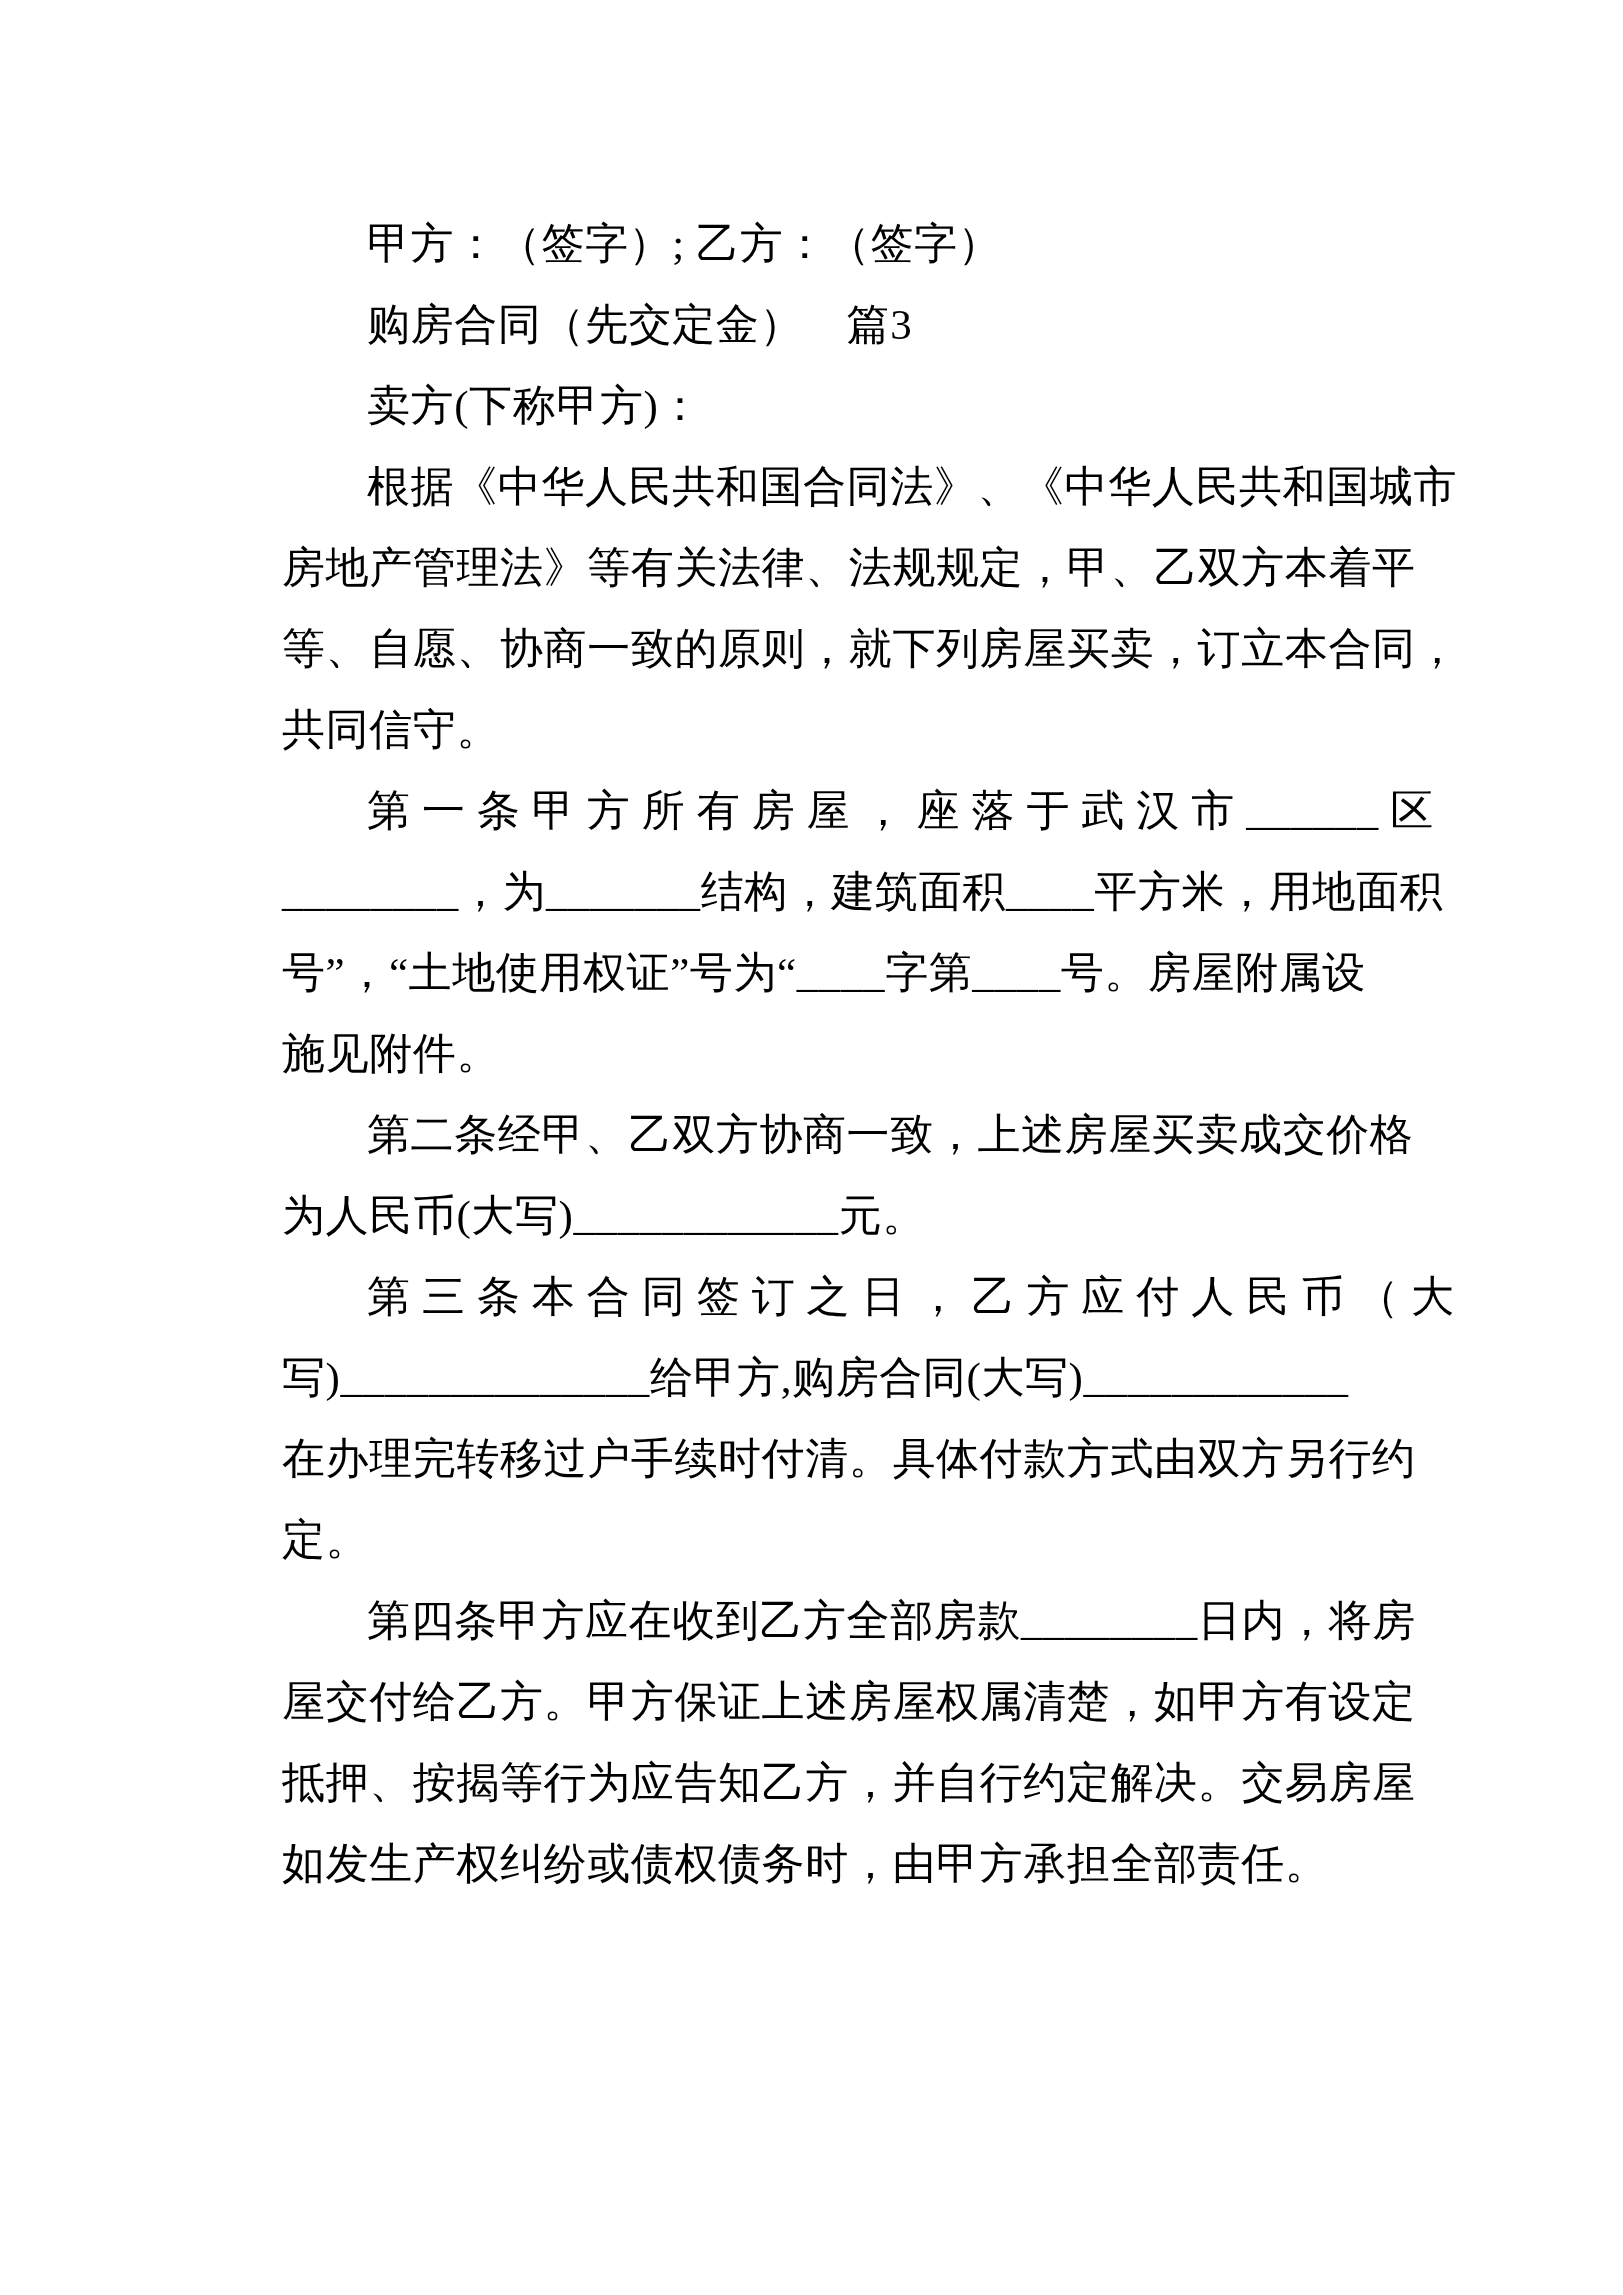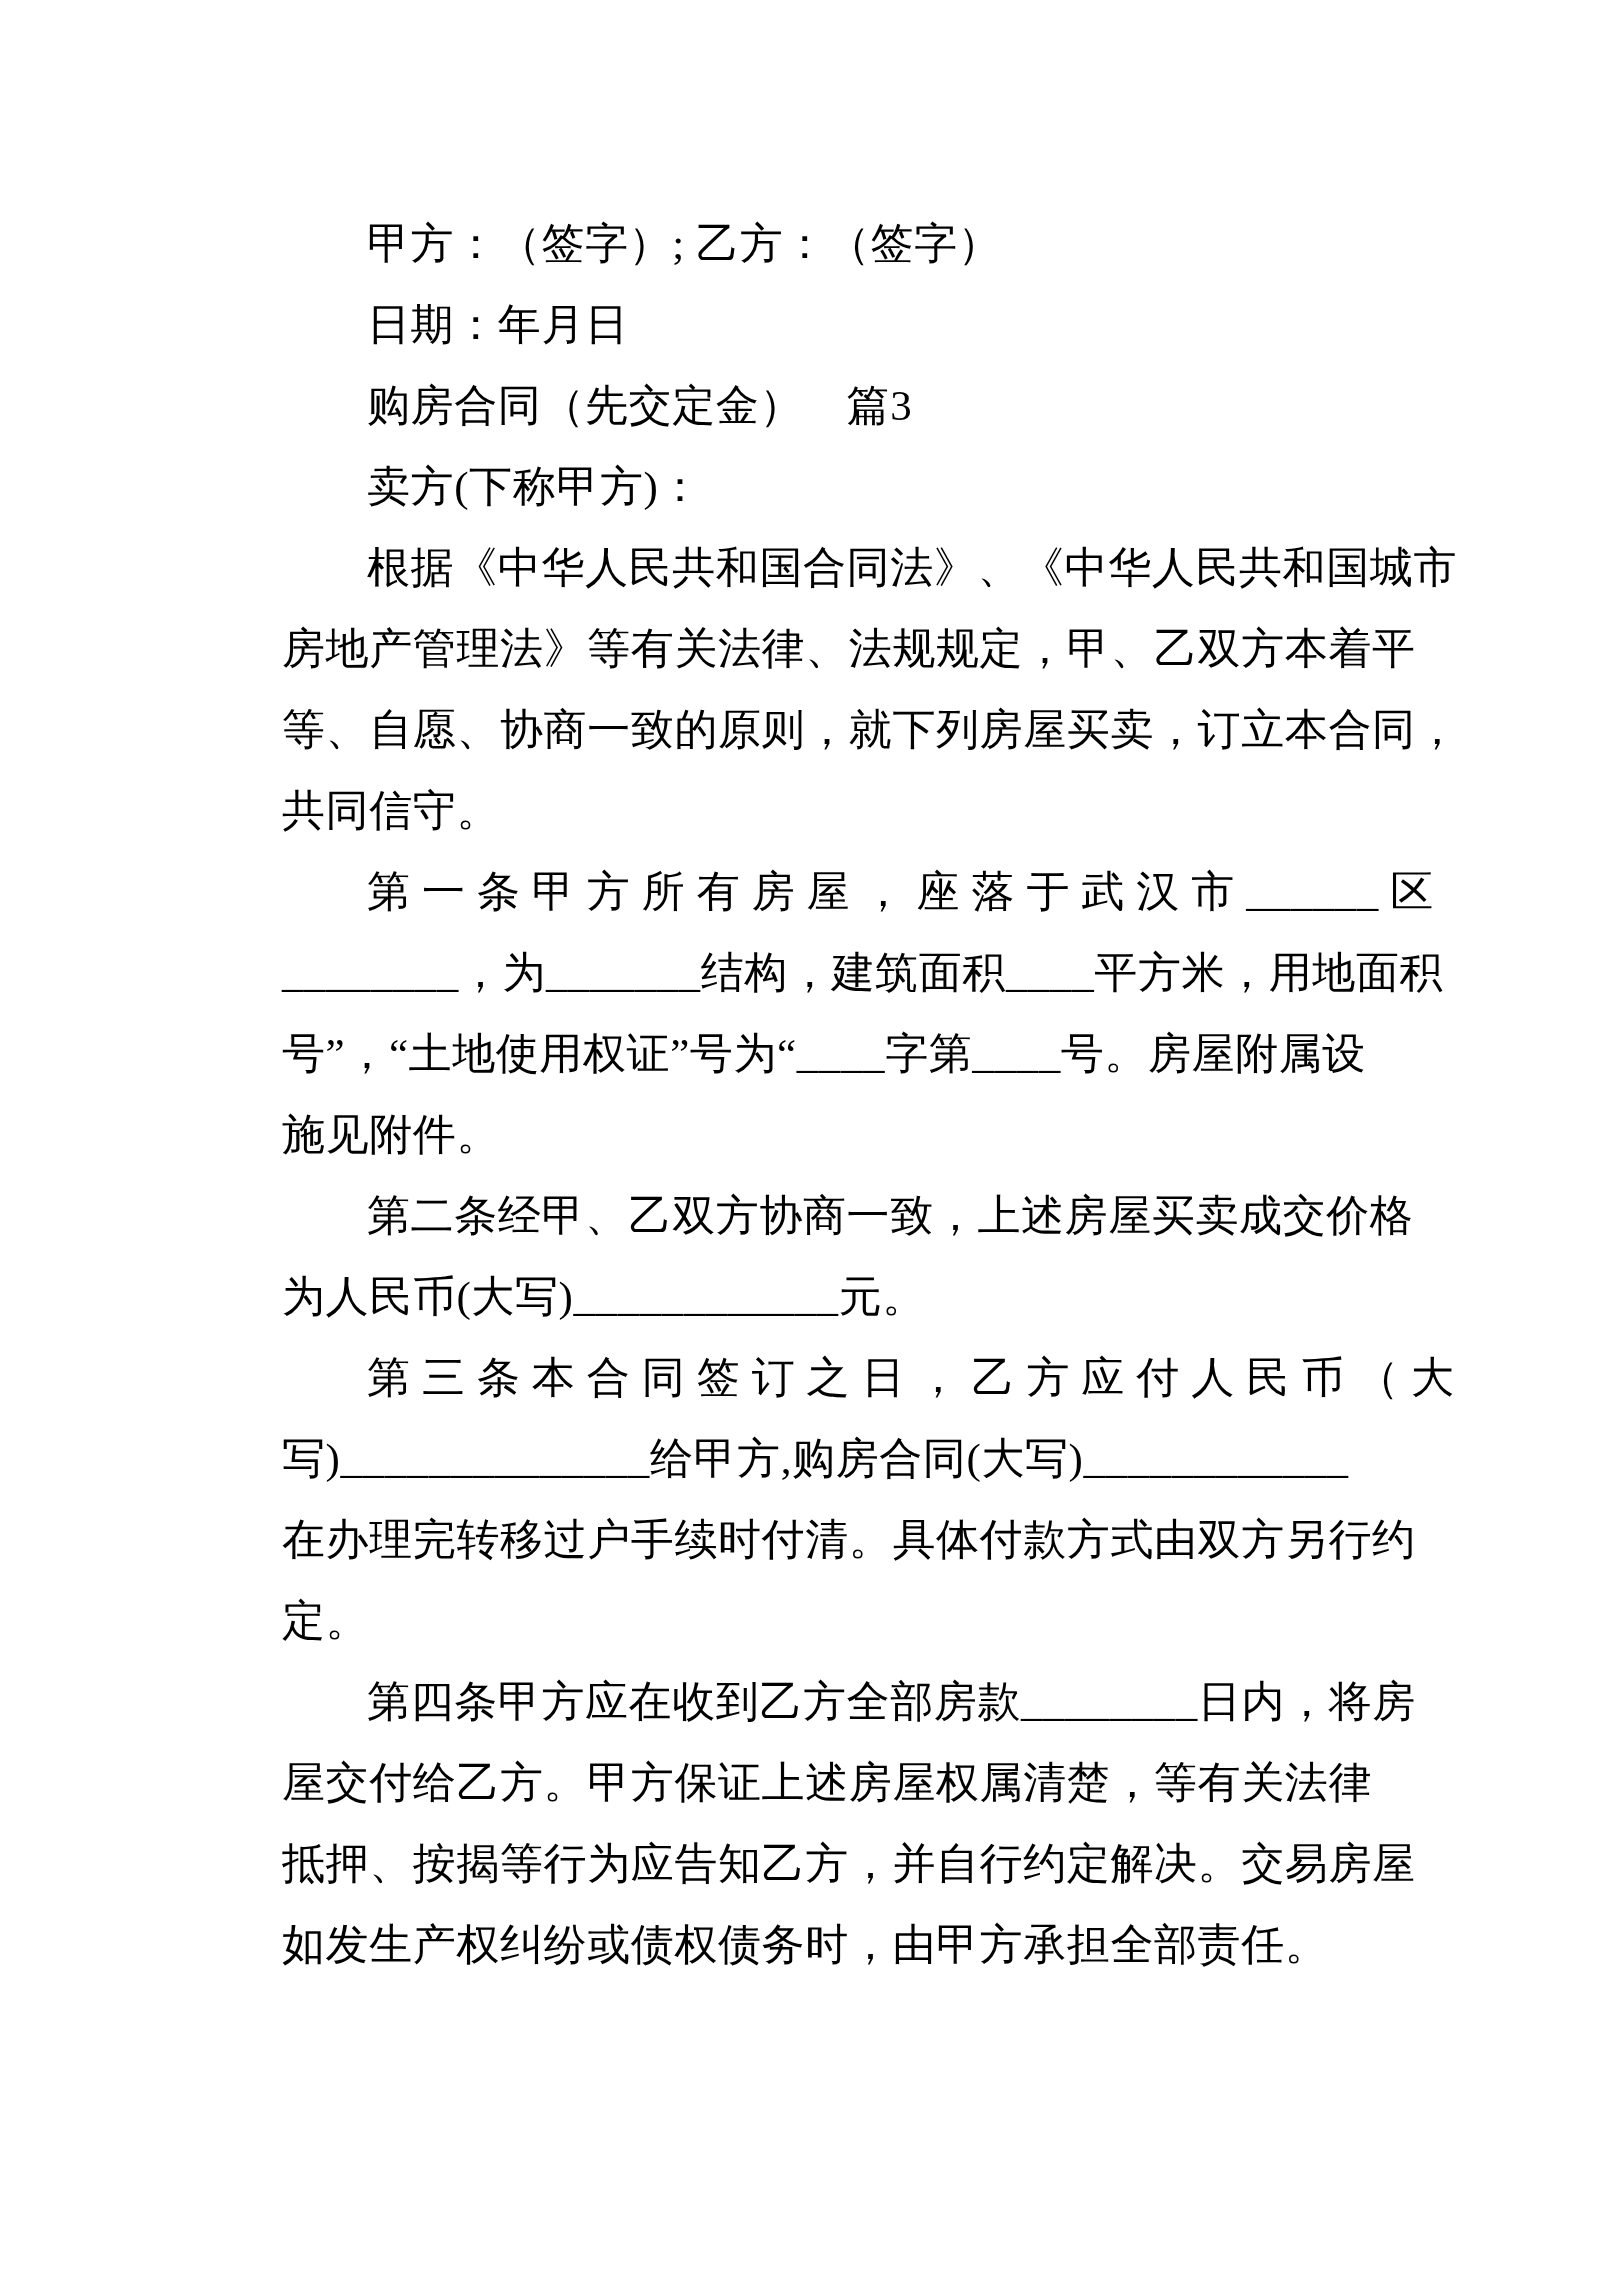--- a/index.html
+++ b/index.html
@@ -33,36 +33,35 @@
   .indent {
     text-indent: 85px;
   }
 </style>
 </head>
 <body>
 
 <div class="page">
   <div class="textblock">
     <div class="line indent">甲方：（签字）; 乙方：（签字）</div>
-    <div class="line indent">日期：年月日</div>
     <div class="line indent">购房合同（先交定金）　篇3</div>
     <div class="line indent">卖方(下称甲方)：</div>
     <div class="line indent">根据《中华人民共和国合同法》、《中华人民共和国城市</div>
     <div class="line">房地产管理法》等有关法律、法规规定，甲、乙双方本着平</div>
     <div class="line">等、自愿、协商一致的原则，就下列房屋买卖，订立本合同，</div>
     <div class="line">共同信守。</div>
     <div class="line indent">第 一 条 甲 方 所 有 房 屋 ， 座 落 于 武 汉 市 ______ 区</div>
     <div class="line">________，为_______结构，建筑面积____平方米，用地面积</div>
     <div class="line">号”，“土地使用权证”号为“____字第____号。房屋附属设</div>
     <div class="line">施见附件。</div>
     <div class="line indent">第二条经甲、乙双方协商一致，上述房屋买卖成交价格</div>
     <div class="line">为人民币(大写)____________元。</div>
     <div class="line indent">第 三 条 本 合 同 签 订 之 日 ， 乙 方 应 付 人 民 币 （ 大</div>
     <div class="line">写)______________给甲方,购房合同(大写)____________</div>
     <div class="line">在办理完转移过户手续时付清。具体付款方式由双方另行约</div>
     <div class="line">定。</div>
     <div class="line indent">第四条甲方应在收到乙方全部房款________日内，将房</div>
-    <div class="line">屋交付给乙方。甲方保证上述房屋权属清楚，等有关法律</div>
+    <div class="line">屋交付给乙方。甲方保证上述房屋权属清楚，如甲方有设定</div>
     <div class="line">抵押、按揭等行为应告知乙方，并自行约定解决。交易房屋</div>
     <div class="line">如发生产权纠纷或债权债务时，由甲方承担全部责任。</div>
   </div>
 </div>
 
 
 </body></html>

